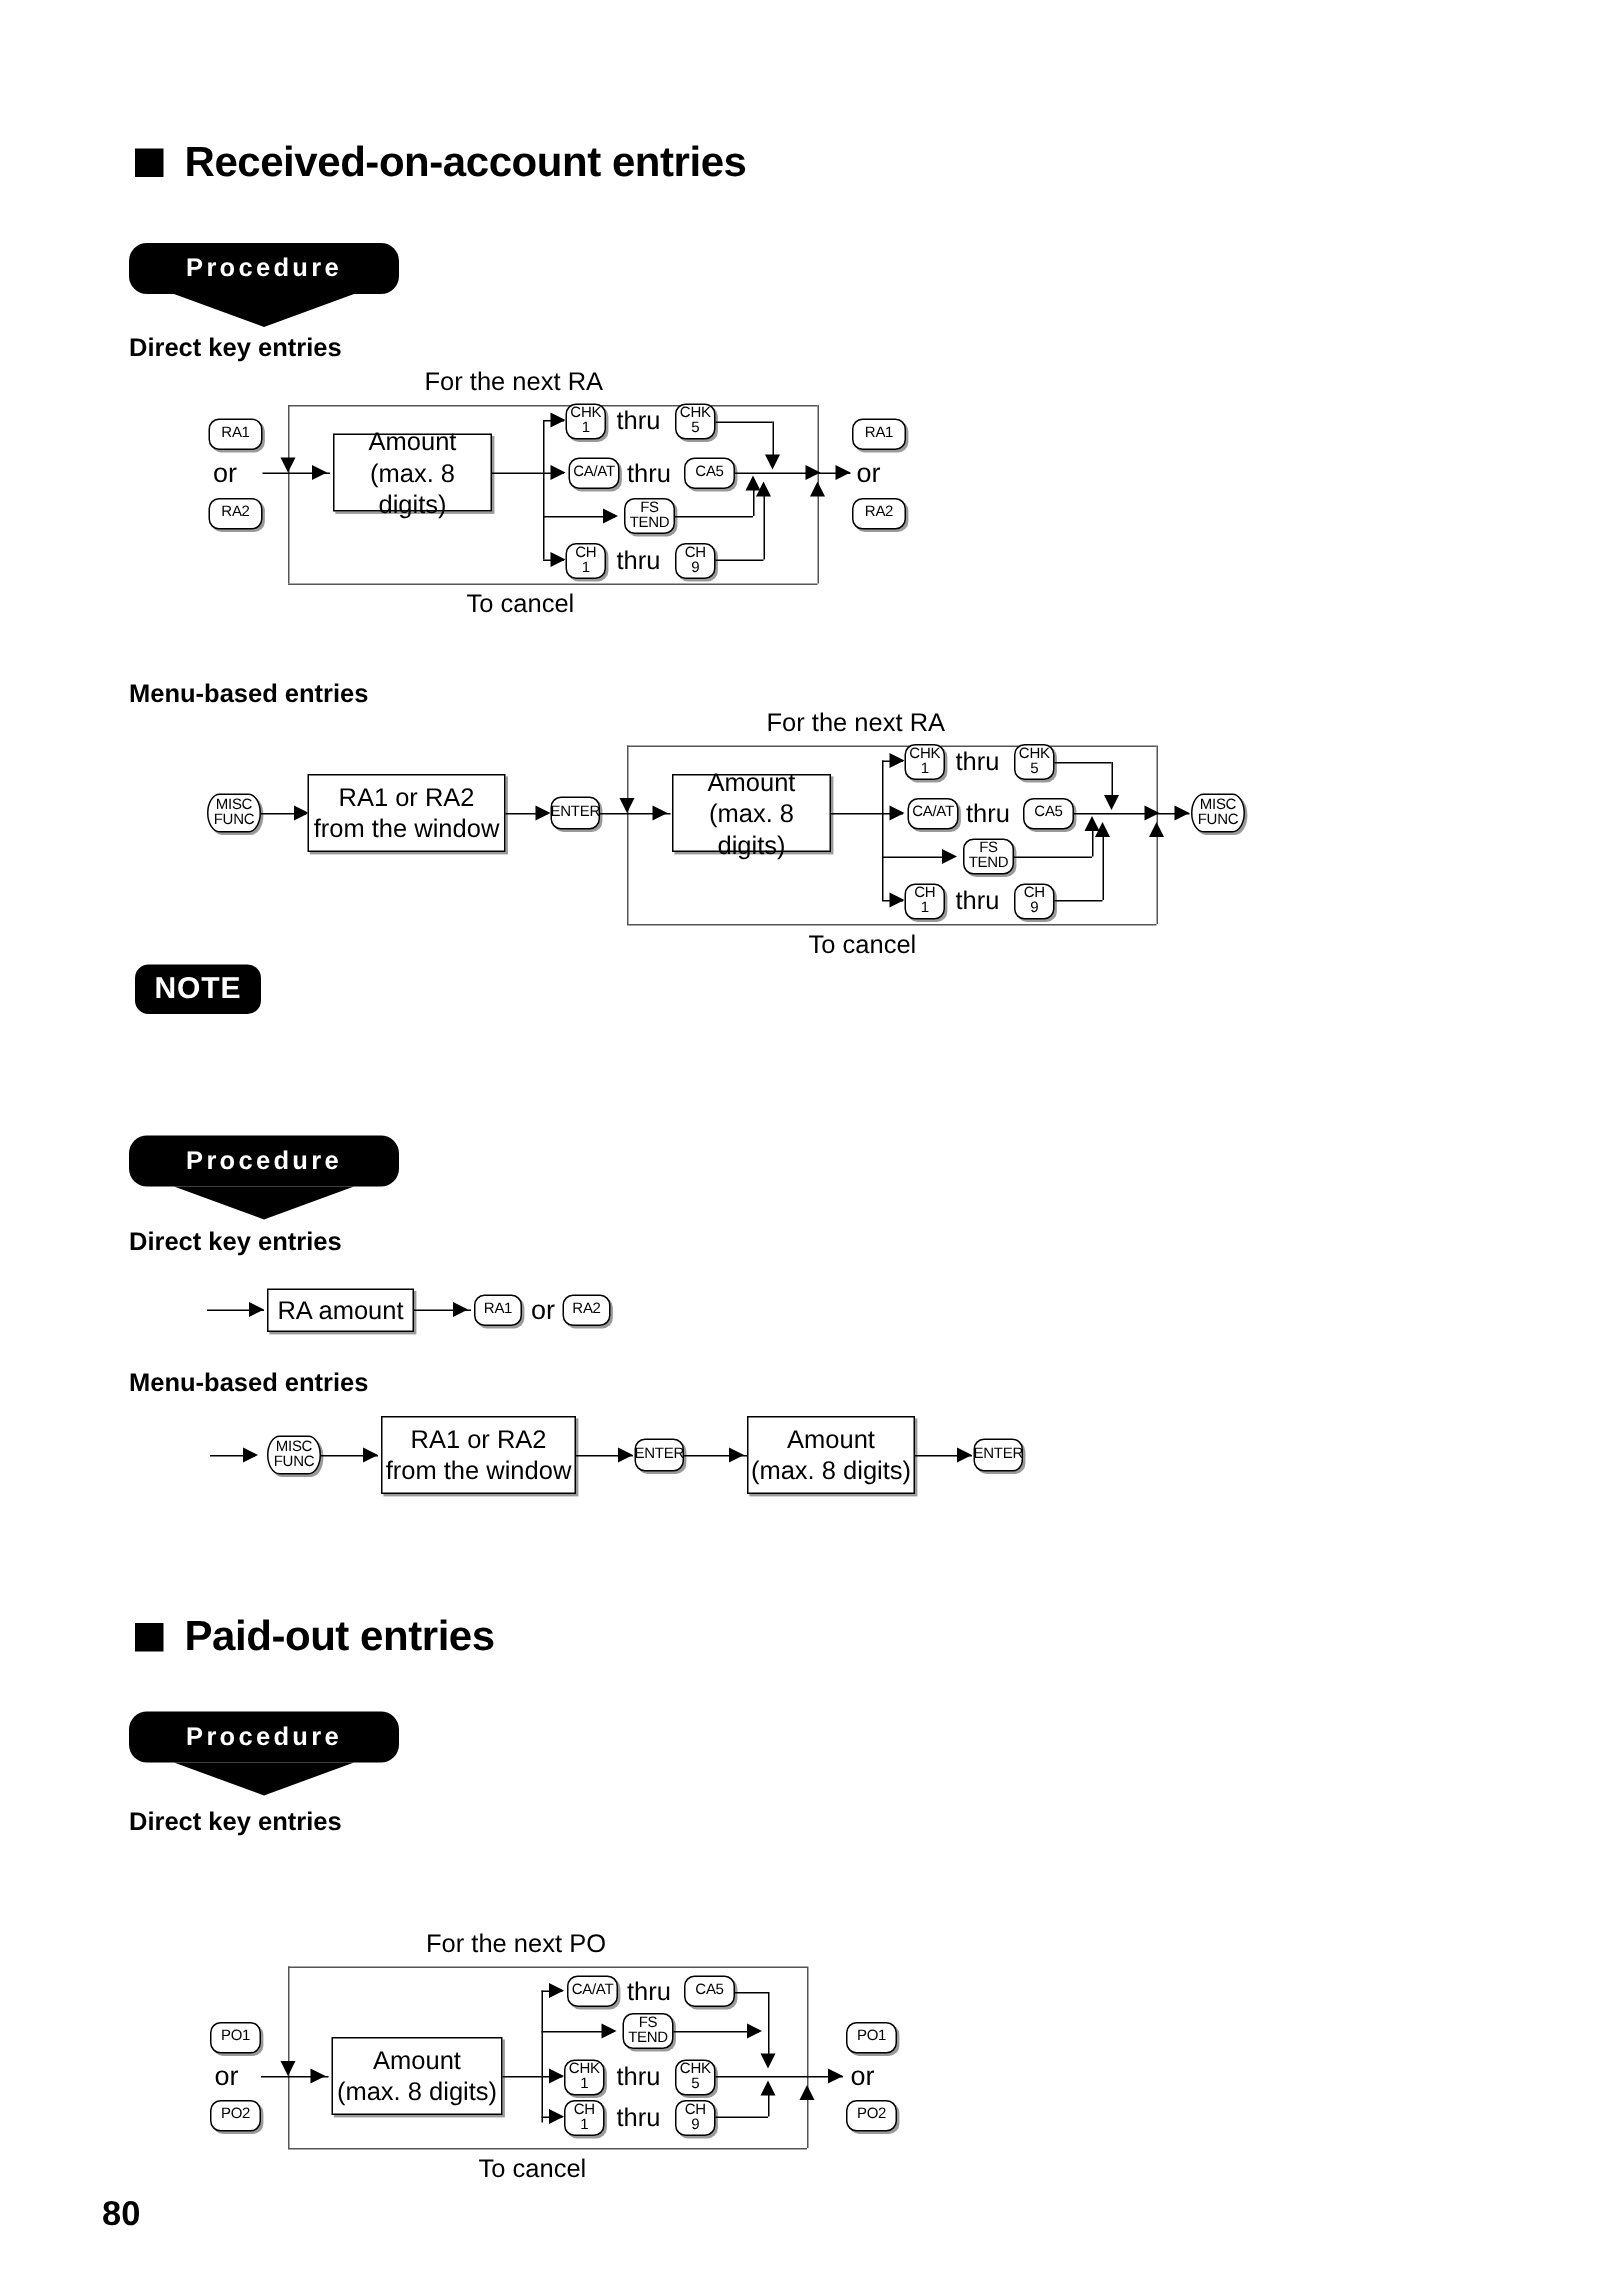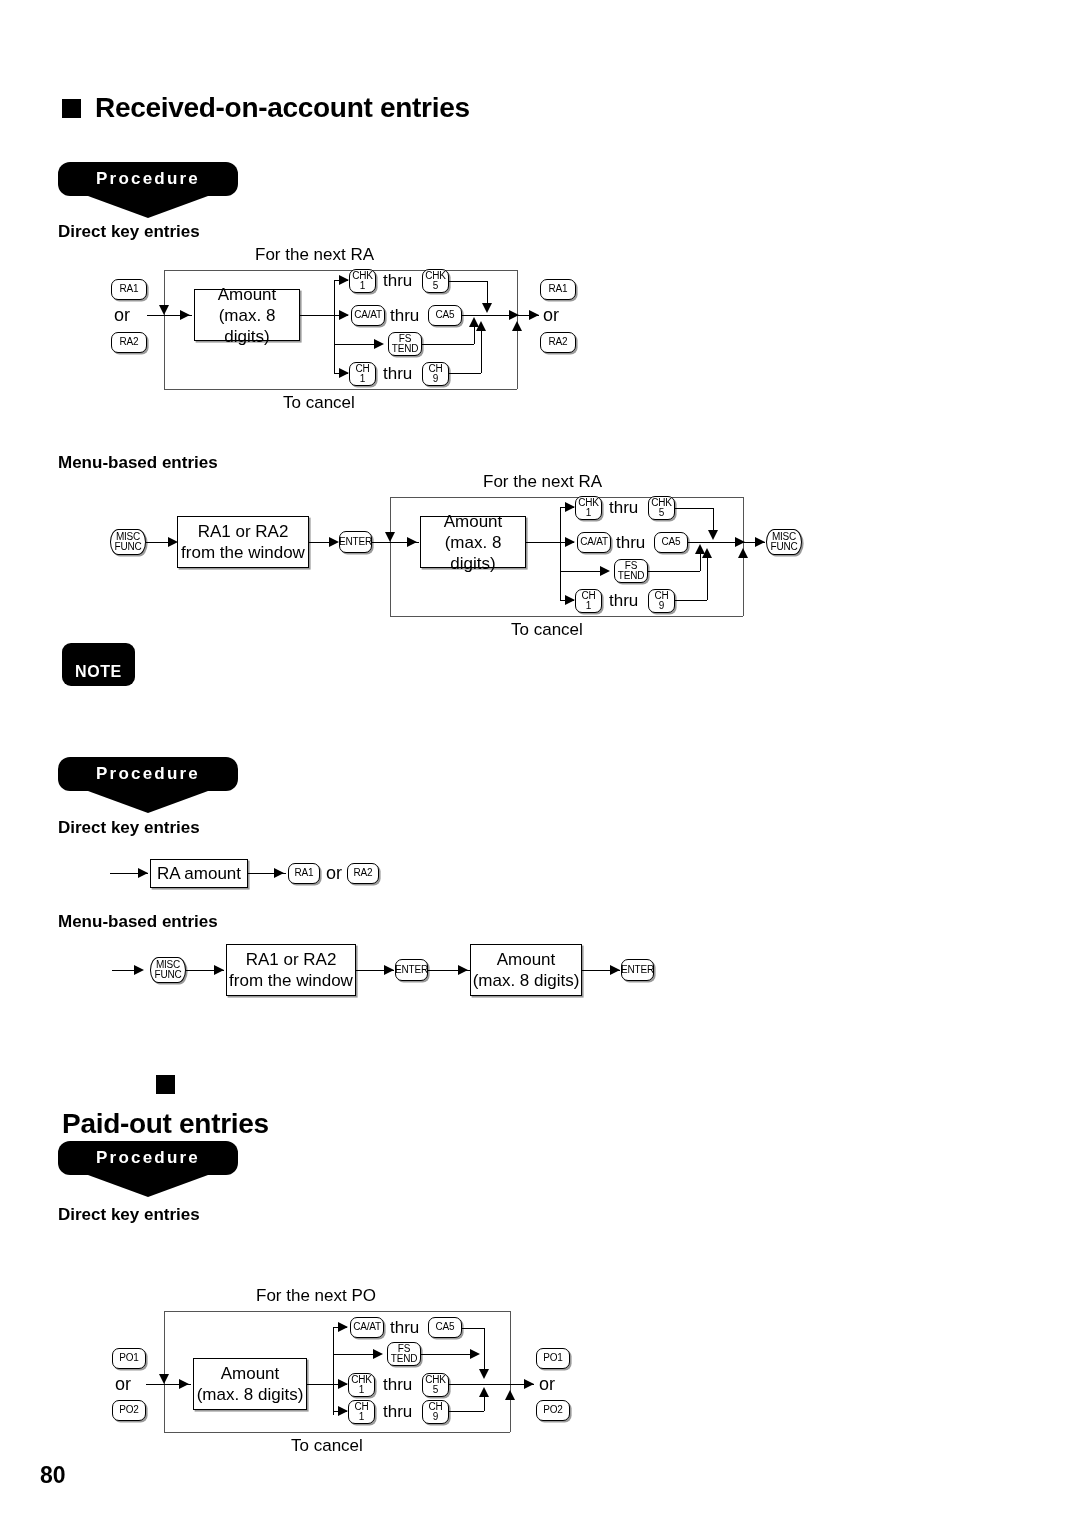--- a/index.html
+++ b/index.html
@@ -1,21 +1,21 @@
 <!DOCTYPE html>
 <html><head>
 <meta charset="utf-8">
 <style>
   html,body{margin:0;padding:0;background:#fff;}
   body{
     width:1080px;height:1526px;position:relative;overflow:hidden;
     font-family:"Liberation Sans","DejaVu Sans",sans-serif;
     color:#000;-webkit-font-smoothing:antialiased;
   }
-  .page{position:absolute;inset:0;}
+  .page{position:absolute;inset:0;margin-left:28px;}
 
   
   .sec-head{position:absolute;display:flex;align-items:center;gap:14px;}
   .sec-bullet{width:19px;height:19px;background:#000;display:block;}
   .sec-title{font-size:28px;font-weight:bold;letter-spacing:-0.3px;white-space:nowrap;}
 
   
   .proc{position:absolute;width:180px;}
   .proc-body{
     background:#000;color:#fff;border-radius:12px;
@@ -27,22 +27,22 @@
     border-left:60px solid transparent;border-right:60px solid transparent;
     border-top:22px solid #000;
   }
 
   
   .sub-head{position:absolute;font-size:17px;font-weight:bold;white-space:nowrap;}
 
   
   .note-badge{
     position:absolute;background:#000;color:#fff;border-radius:9px;
-    font-size:16px;font-weight:bold;letter-spacing:0.6px;
-    padding:20px 13px 5px;
+    font-size:20px;font-weight:bold;letter-spacing:0.6px;
+    padding:5px 13px 5px;
   }
   .note-text{position:absolute;font-style:italic;font-size:19px;line-height:30px;white-space:nowrap;}
 
   
   .pageno{position:absolute;font-size:23px;font-weight:bold;}
 
   
   .dg{position:absolute;}
 
   
@@ -362,21 +362,21 @@
     </div>
 
     <div class="h" style="left:582px;top:30px;width:38px;"></div>
     <div class="ar r" style="left:610px;top:24.5px;"></div>
 
     <div class="key" style="left:621px;top:19px;width:33px;height:22px;">
       <span>ENTER</span>
     </div>
   </div>
 
-  <div class="sec-head" style="left:62px;top:1075px;flex-direction:column;">
+  <div class="sec-head" style="left:62px;top:1075px;">
     <span class="sec-bullet"></span>
     <span class="sec-title">Paid-out entries</span>
   </div>
 
   <div class="proc" style="left:58px;top:1141px;">
     <div class="proc-body">Procedure</div>
     <div class="proc-tail"></div>
   </div>
 
   <div class="sub-head" style="left:58px;top:1205px;">Direct key entries</div>

